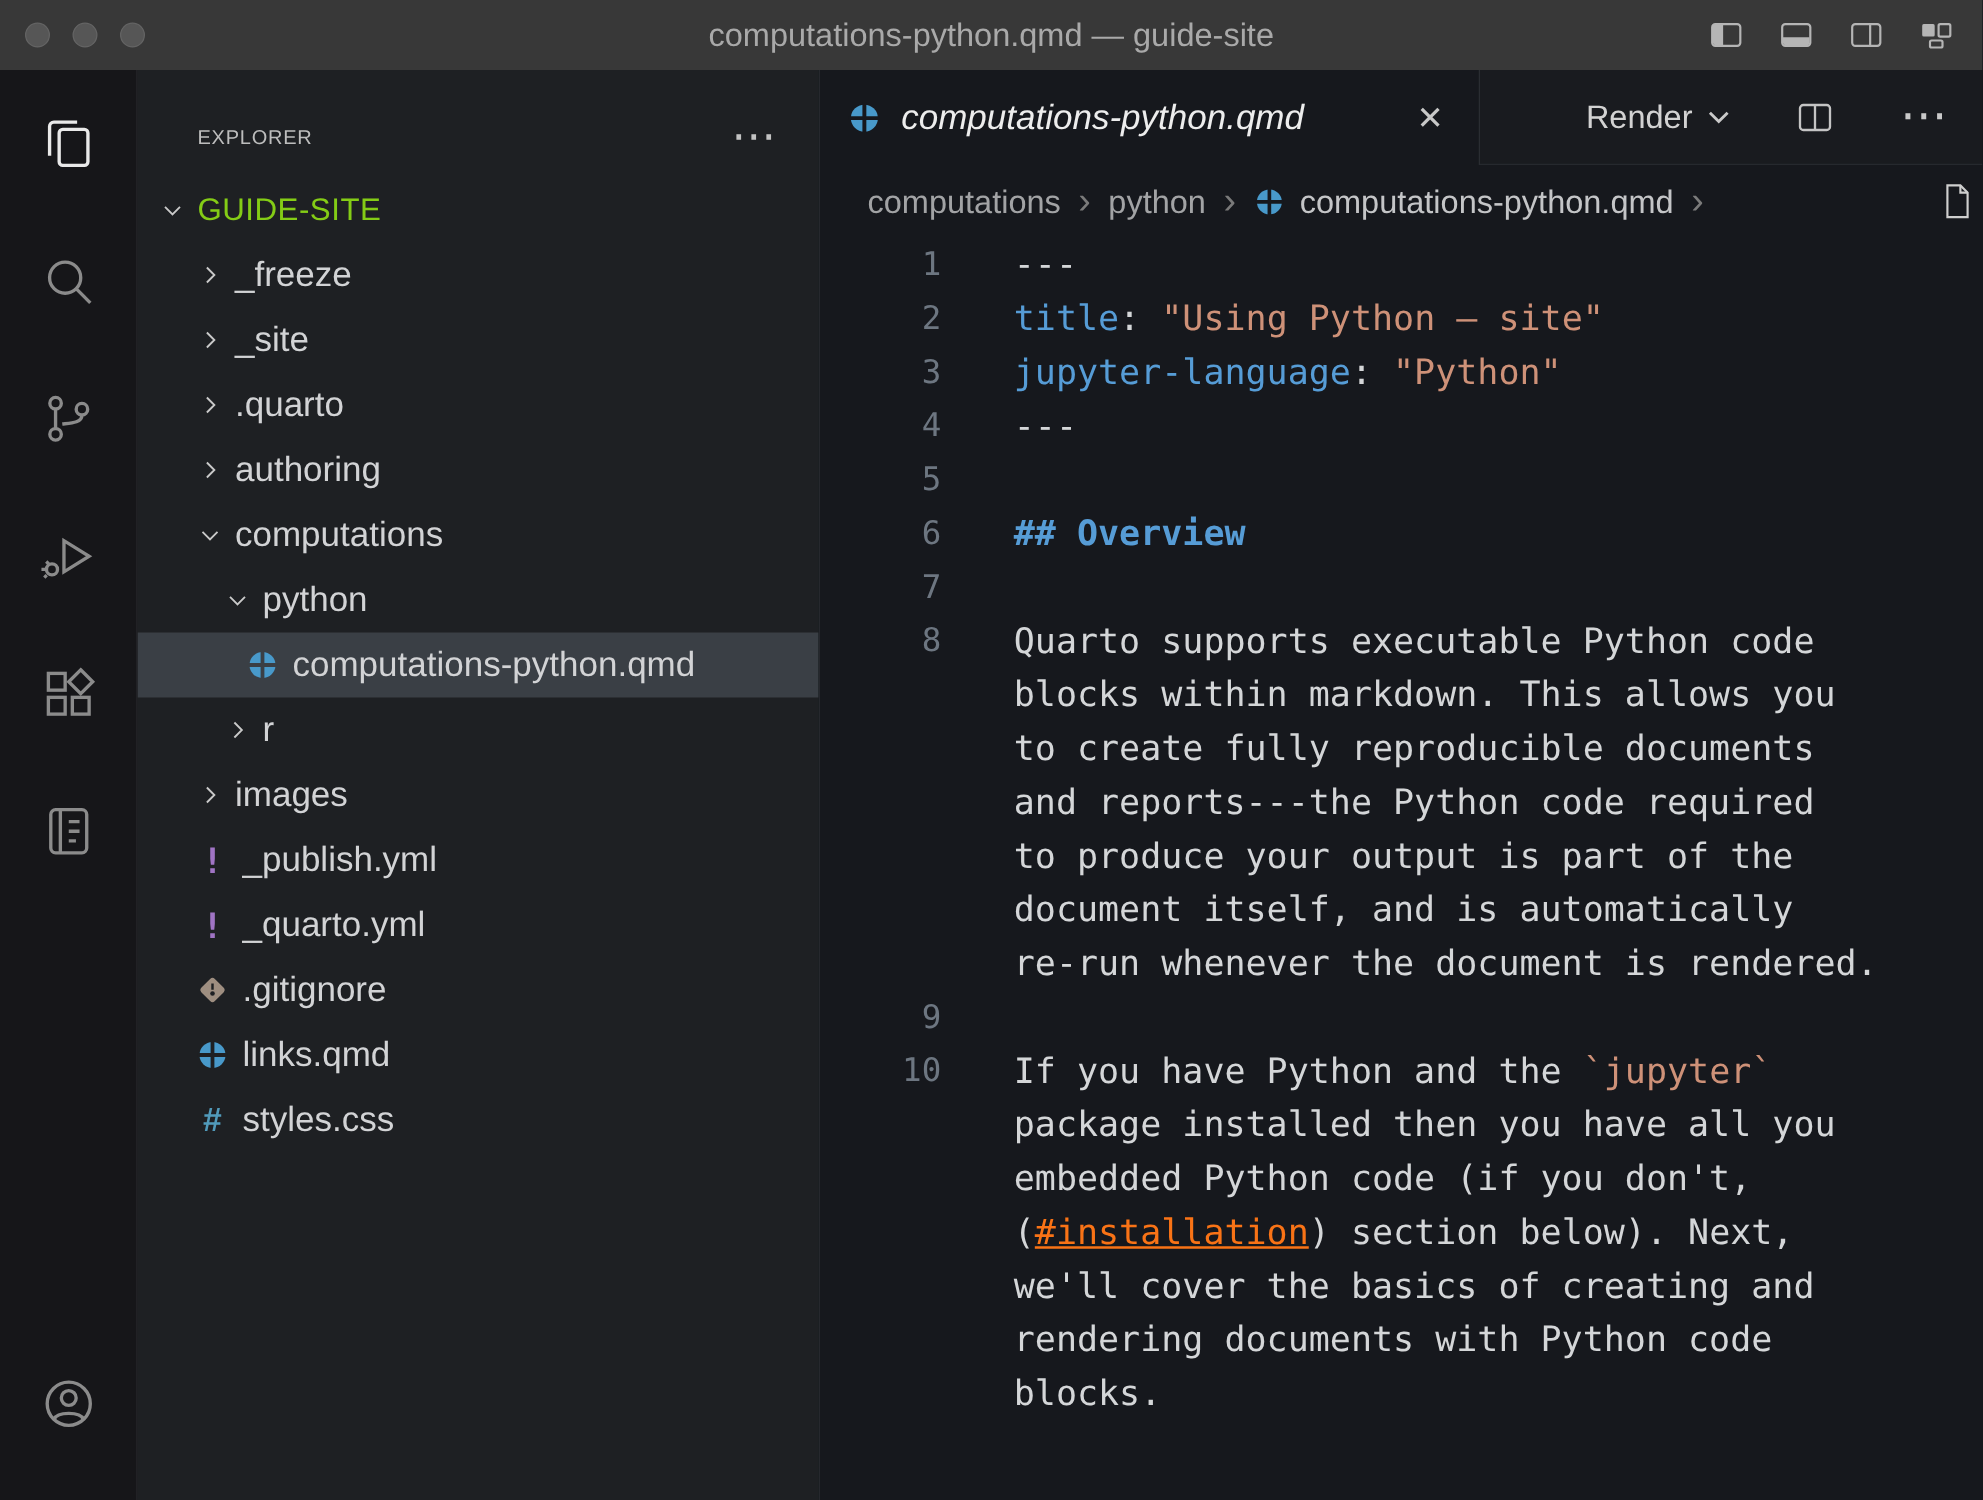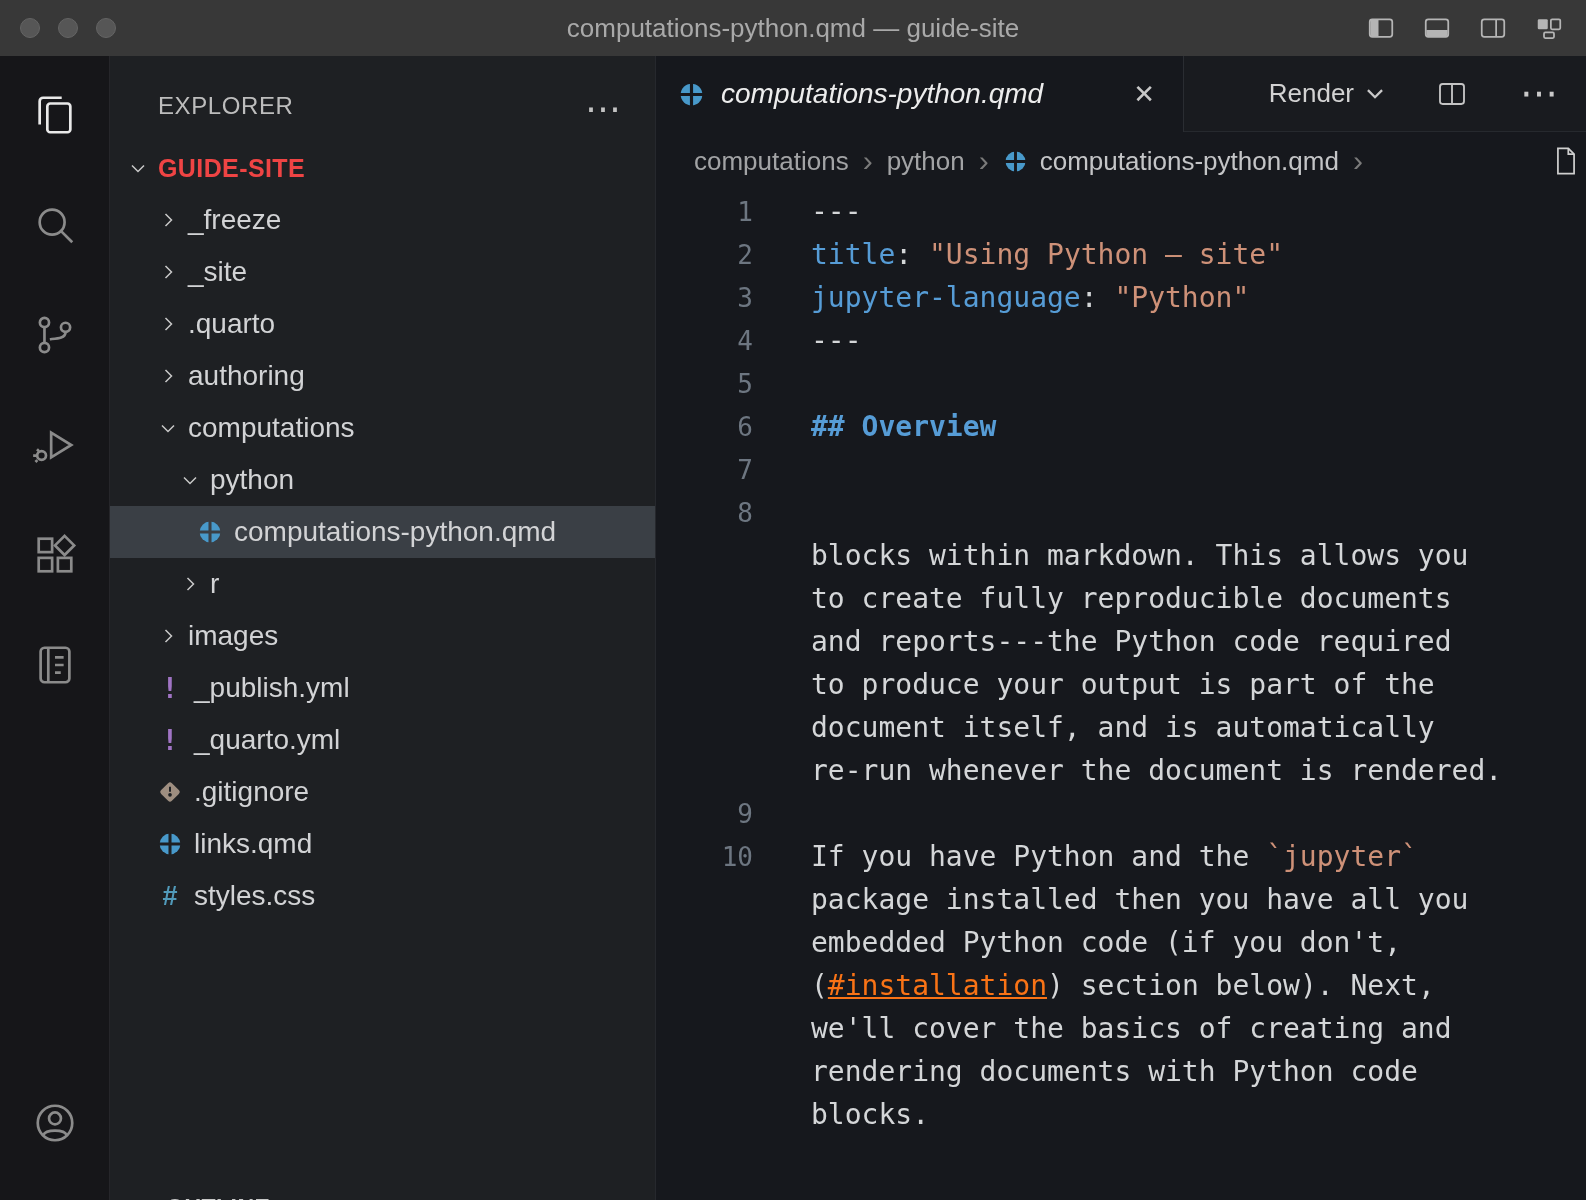--- a/index.html
+++ b/index.html
@@ -23,26 +23,26 @@
   
   .activitybar{position:absolute;top:56px;left:0;width:110px;bottom:0;background:#161619;border-right:1px solid #26262a;display:flex;flex-direction:column;align-items:center;padding-top:36px;}
   .act-item{color:#8b8b8b;margin-bottom:64px;cursor:pointer;}
   .act-item.active{color:#e9e9e9;}
   .act-item svg{width:46px;height:46px;stroke:currentColor;fill:none;stroke-width:1.4;}
   .act-bottom{position:absolute;bottom:54px;left:0;width:110px;display:flex;justify-content:center;}
 
   
   .sidebar{position:absolute;top:56px;left:110px;width:545px;bottom:0;background:#1e2023;overflow:hidden;}
   .sidebar-title-row{display:flex;align-items:flex-end;height:64px;padding:0 34px 0 48px;}
-  .sidebar-title{color:#bdbdbd;font-size:24px;letter-spacing:0.6px;}
+  .sidebar-title{color:#bdbdbd;font-size:16px;letter-spacing:0.6px;}
   .sidebar-more{margin-left:auto;color:#c3c3c3;font-size:36px;line-height:0.6;cursor:pointer;}
   #file-tree{position:absolute;top:86px;left:0;right:0;}
   .tree-row{display:flex;align-items:center;height:52px;font-size:28px;color:#d2d3d5;cursor:pointer;white-space:nowrap;}
   .tree-row.selected{background:#3a3f45;}
-  .tree-row.root .tree-label{font-weight:700;color:#ef4444;font-size:25px;letter-spacing:0.4px;}
+  .tree-row.root .tree-label{font-weight:400;color:#84cc16;font-size:25px;letter-spacing:0.4px;}
   .ind0{padding-left:16px;}.ind1{padding-left:46px;}.ind2{padding-left:68px;}.ind3{padding-left:86px;}
   .chev{display:flex;margin-right:8px;}
   .chev svg{width:24px;height:24px;stroke:#c9c9c9;fill:none;stroke-width:1.5;}
   .tree-icon{width:28px;display:flex;justify-content:center;align-items:center;margin-right:10px;}
   .icon-yaml{color:#a074c4;font-weight:700;font-size:28px;font-family:"DejaVu Sans Mono",monospace;}
   .icon-css{color:#519aba;font-weight:700;font-size:27px;}
   .outline-row{position:absolute;top:1126px;left:0;right:0;height:52px;display:flex;align-items:center;padding-left:24px;color:#c7c7c7;font-weight:700;font-size:23px;letter-spacing:0.5px;}
 
   
   .editor{position:absolute;top:56px;left:655px;right:0;bottom:0;background:#16181d;border-left:1px solid #26282d;}
@@ -356,21 +356,21 @@
   </div>
 
   <div id="code" class="code-area">
       <div class="code-row"><span class="ln">1</span><span class="line-text"><span class="tk-p">---</span></span></div>
       <div class="code-row"><span class="ln">2</span><span class="line-text"><span class="tk-k">title</span><span class="tk-p">: </span><span class="tk-s">"Using Python — site"</span></span></div>
       <div class="code-row"><span class="ln">3</span><span class="line-text"><span class="tk-k">jupyter-language</span><span class="tk-p">: </span><span class="tk-s">"Python"</span></span></div>
       <div class="code-row"><span class="ln">4</span><span class="line-text"><span class="tk-p">---</span></span></div>
       <div class="code-row"><span class="ln">5</span><span class="line-text"></span></div>
       <div class="code-row"><span class="ln">6</span><span class="line-text"><span class="tk-h">## Overview</span></span></div>
       <div class="code-row"><span class="ln">7</span><span class="line-text"></span></div>
-      <div class="code-row"><span class="ln">8</span></div>
+      <div class="code-row"><span class="ln">8</span><span class="line-text"><span class="tk-p">Quarto supports executable Python code</span></span></div>
       <div class="code-row"><span class="ln"></span><span class="line-text"><span class="tk-p">blocks within markdown. This allows you</span></span></div>
       <div class="code-row"><span class="ln"></span><span class="line-text"><span class="tk-p">to create fully reproducible documents</span></span></div>
       <div class="code-row"><span class="ln"></span><span class="line-text"><span class="tk-p">and reports---the Python code required</span></span></div>
       <div class="code-row"><span class="ln"></span><span class="line-text"><span class="tk-p">to produce your output is part of the</span></span></div>
       <div class="code-row"><span class="ln"></span><span class="line-text"><span class="tk-p">document itself, and is automatically</span></span></div>
       <div class="code-row"><span class="ln"></span><span class="line-text"><span class="tk-p">re-run whenever the document is rendered.</span></span></div>
       <div class="code-row"><span class="ln">9</span><span class="line-text"></span></div>
       <div class="code-row"><span class="ln">10</span><span class="line-text"><span class="tk-p">If you have Python and the </span><span class="tk-c">`jupyter`</span></span></div>
       <div class="code-row"><span class="ln"></span><span class="line-text"><span class="tk-p">package installed then you have all you</span></span></div>
       <div class="code-row"><span class="ln"></span><span class="line-text"><span class="tk-p">embedded Python code (if you don't,</span></span></div>

